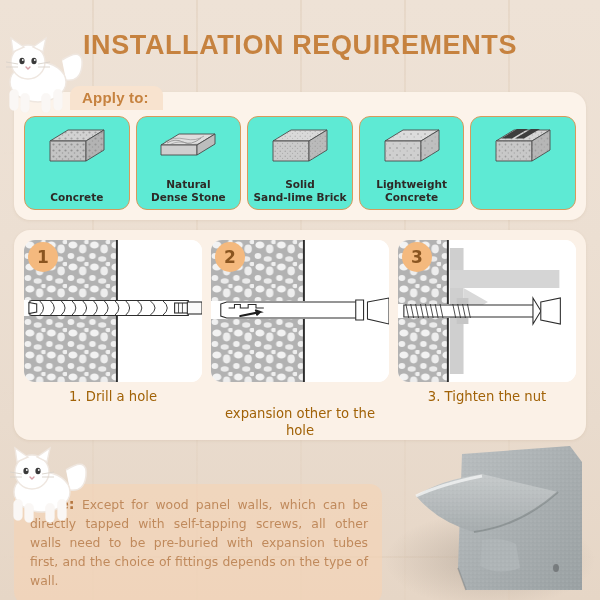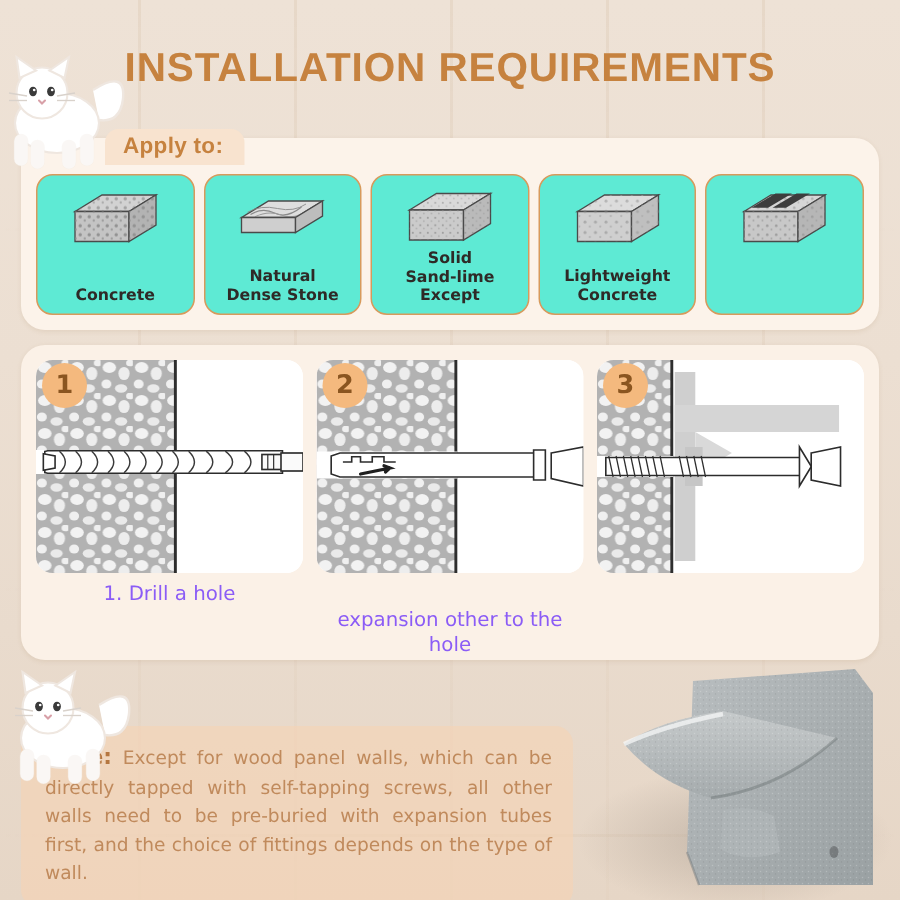--- a/index.html
+++ b/index.html
@@ -143,21 +143,21 @@
   .caps-row {
     position: absolute;
     left: 10px; right: 10px; top: 158px;
     height: 48px;
     display: flex;
     gap: 9px;
   }
   .step-cap {
     flex: 1;
     font-size: 13.2px;
-    color: #8b5cf6;
+    color: #a16207;
     text-align: center;
     line-height: 17px;
     font-family: "DejaVu Sans", sans-serif;
   }
 
   
   .note-box {
     position: absolute;
     left: 14px; top: 484px;
     width: 368px;
@@ -265,21 +265,21 @@
           <polygon points="4,16 22,5 58,5 40,16" fill="#d9d9d9" stroke="#4a4a4a" stroke-width=".9"></polygon>
           <polygon points="4,16 22,5 58,5 40,16" fill="url(#spk2)" opacity=".5"></polygon>
           <polygon points="4,16 40,16 40,36 4,36" fill="#cbcbcb" stroke="#4a4a4a" stroke-width=".9"></polygon>
           <polygon points="4,16 40,16 40,36 4,36" fill="url(#spk2)" opacity=".65"></polygon>
           <polygon points="40,16 58,5 58,25 40,36" fill="#bababa" stroke="#4a4a4a" stroke-width=".9"></polygon>
           <polygon points="40,16 58,5 58,25 40,36" fill="url(#spk2)" opacity=".55"></polygon>
         </svg>
       </div>
       <div class="card-label">
         <span>Solid</span><br>
-        <span>Sand-lime Except</span>
+        <span>Sand-lime Brick</span>
       </div>
     </div>
 
     <div class="card">
       <div class="card-art">
         <svg width="62" height="42" viewBox="0 0 62 42">
           <defs>
             <pattern id="spk3" width="7" height="7" patternUnits="userSpaceOnUse">
               <circle cx="2" cy="2" r="1" fill="#9a9a9a"></circle>
                 <circle cx="5.2" cy="5" r=".75" fill="#a8a8a8"></circle>
@@ -432,21 +432,21 @@
 
   <div class="caps-row">
     <div class="step-cap">
       <span>1. Drill a hole</span>
     </div>
     <div class="step-cap">
       <br>
       <span>expansion other to the hole</span>
     </div>
     <div class="step-cap">
-      <br>
+      <span>3. Tighten the nut</span><br>
     </div>
   </div>
 </div>
 
 <svg class="photo" viewBox="0 0 230 160">
   <defs>
     <linearGradient id="feltG" x1="0" y1="0" x2="1" y2="1">
       <stop offset="0%" stop-color="#b9bec0"></stop>
         <stop offset="55%" stop-color="#a7adaf"></stop>
         <stop offset="100%" stop-color="#9aa1a3"></stop>

